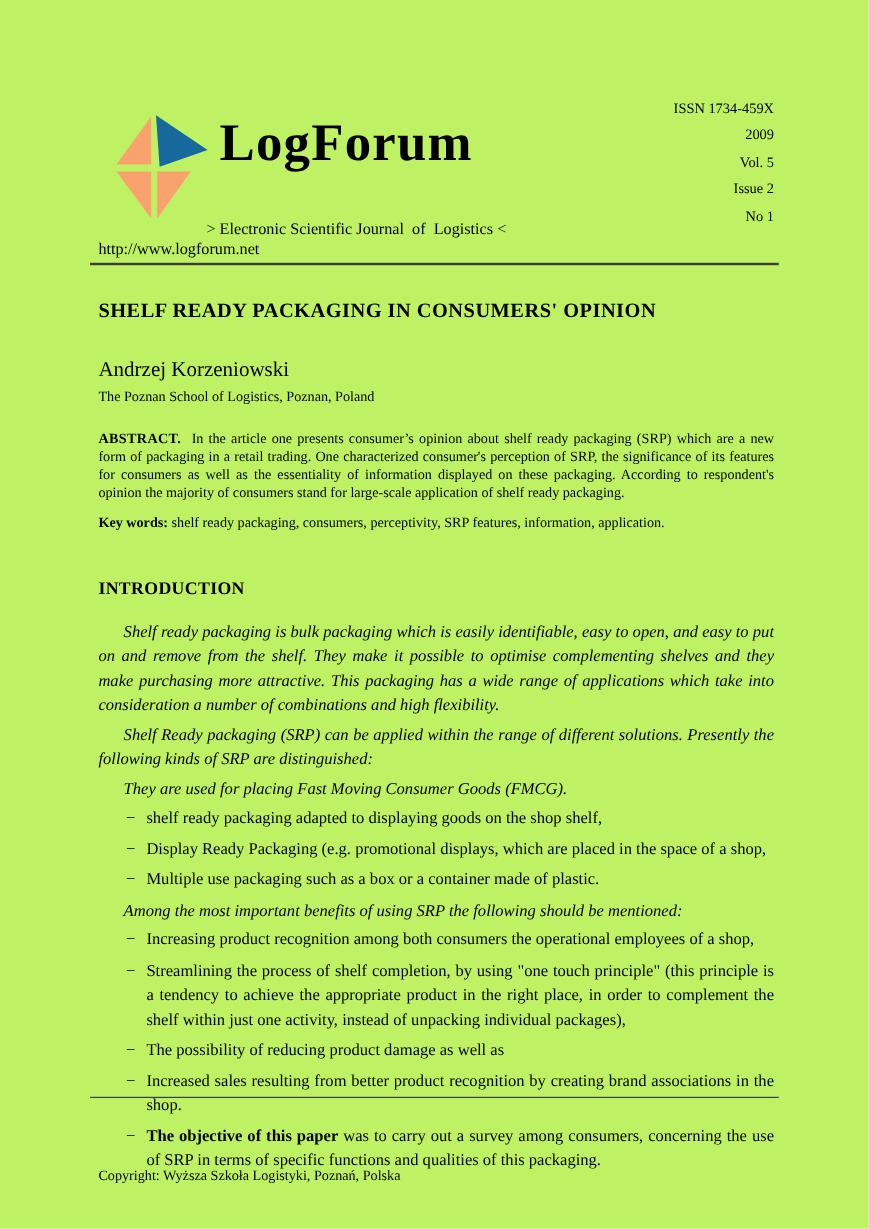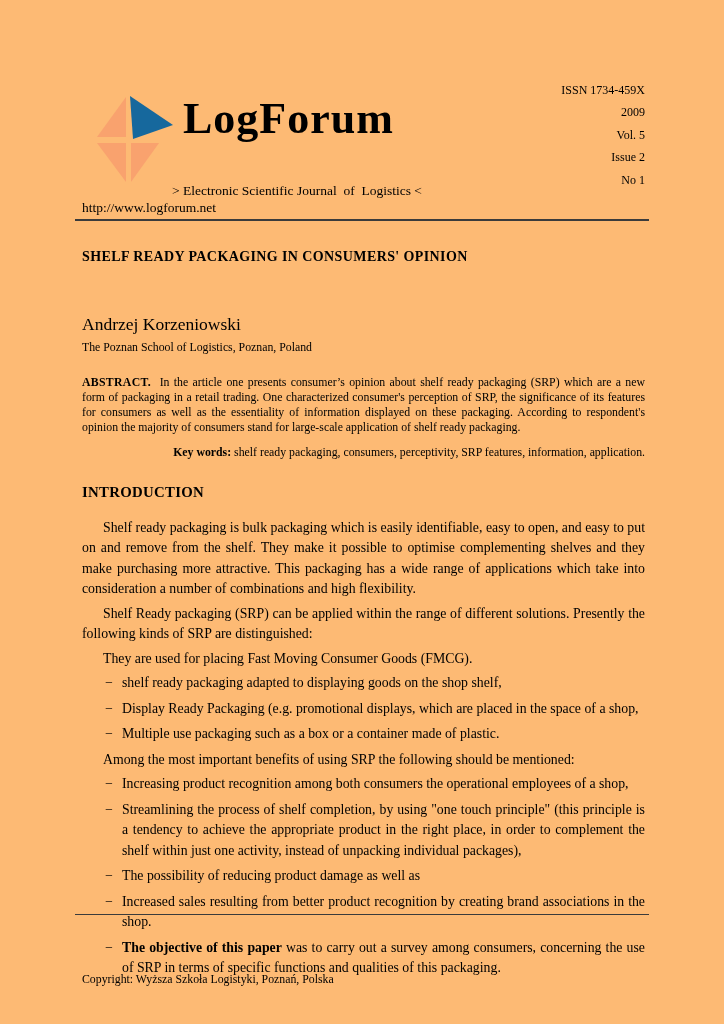--- a/index.html
+++ b/index.html
@@ -3,21 +3,21 @@
 <meta charset="utf-8">
 <style>
   * { box-sizing: border-box; margin: 0; padding: 0; }
   html, body { background: #ffffff; }
   body { font-family: "Liberation Serif", serif; color: #000; }
   .page {
     position: relative;
     width: 724px;
     height: 1024px;
     margin: 0 auto;
-    background: #fdba74;
+    background: #bef264;
     overflow: hidden;
   }
 
   
   .logo { position: absolute; left: 97px; top: 95px; width: 78px; height: 90px; }
   .brand {
     position: absolute; left: 183px; top: 97px;
     font-size: 44px; font-weight: 700; letter-spacing: 1px; line-height: 1;
   }
   .meta {
@@ -32,29 +32,29 @@
     position: absolute; left: 82px; top: 200px;
     font-size: 13.5px; color: #000; text-decoration: none;
   }
   .header-rule {
     position: absolute; left: 75px; top: 219px; width: 574px; height: 0;
     border-top: 2px solid #3b3b3b;
   }
 
   
   .article { position: absolute; left: 82px; top: 249px; width: 563px; }
-  .title { font-size: 14px; font-weight: 700; letter-spacing: 0.4px; margin-bottom: 49px; }
+  .title { font-size: 17px; font-weight: 700; letter-spacing: 0.4px; margin-bottom: 28px; }
   .author { font-size: 17.5px; margin-bottom: 5px; }
   .affiliation { font-size: 11.8px; margin-bottom: 20px; }
   .abstract { font-size: 11.8px; line-height: 14.9px; text-align: justify; margin-bottom: 10px; }
   .abstract b { letter-spacing: 0.3px; }
-  .keywords { font-size: 11.8px; line-height: 14.9px; margin-bottom: 24px; text-align: right; }
+  .keywords { font-size: 11.8px; line-height: 14.9px; margin-bottom: 40px; }
   .section-heading { font-size: 14.8px; font-weight: 700; letter-spacing: 0.3px; margin-bottom: 17px; }
   .body-text { font-size: 13.8px; line-height: 20.5px; text-align: justify; }
-  .body-text p { margin: 0 0 4px 0; text-indent: 21px; }
+  .body-text p { margin: 0 0 4px 0; text-indent: 21px; font-style: italic; }
   .dash-list { margin: 1px 0 4px 0; }
   .li { position: relative; padding-left: 40px; margin-bottom: 5px; }
   .li-marker { position: absolute; left: 23px; top: 0; }
 
   
   .footer-rule {
     position: absolute; left: 75px; top: 914px; width: 574px; height: 0;
     border-top: 1px solid #3b3b3b;
   }
   .footer {

